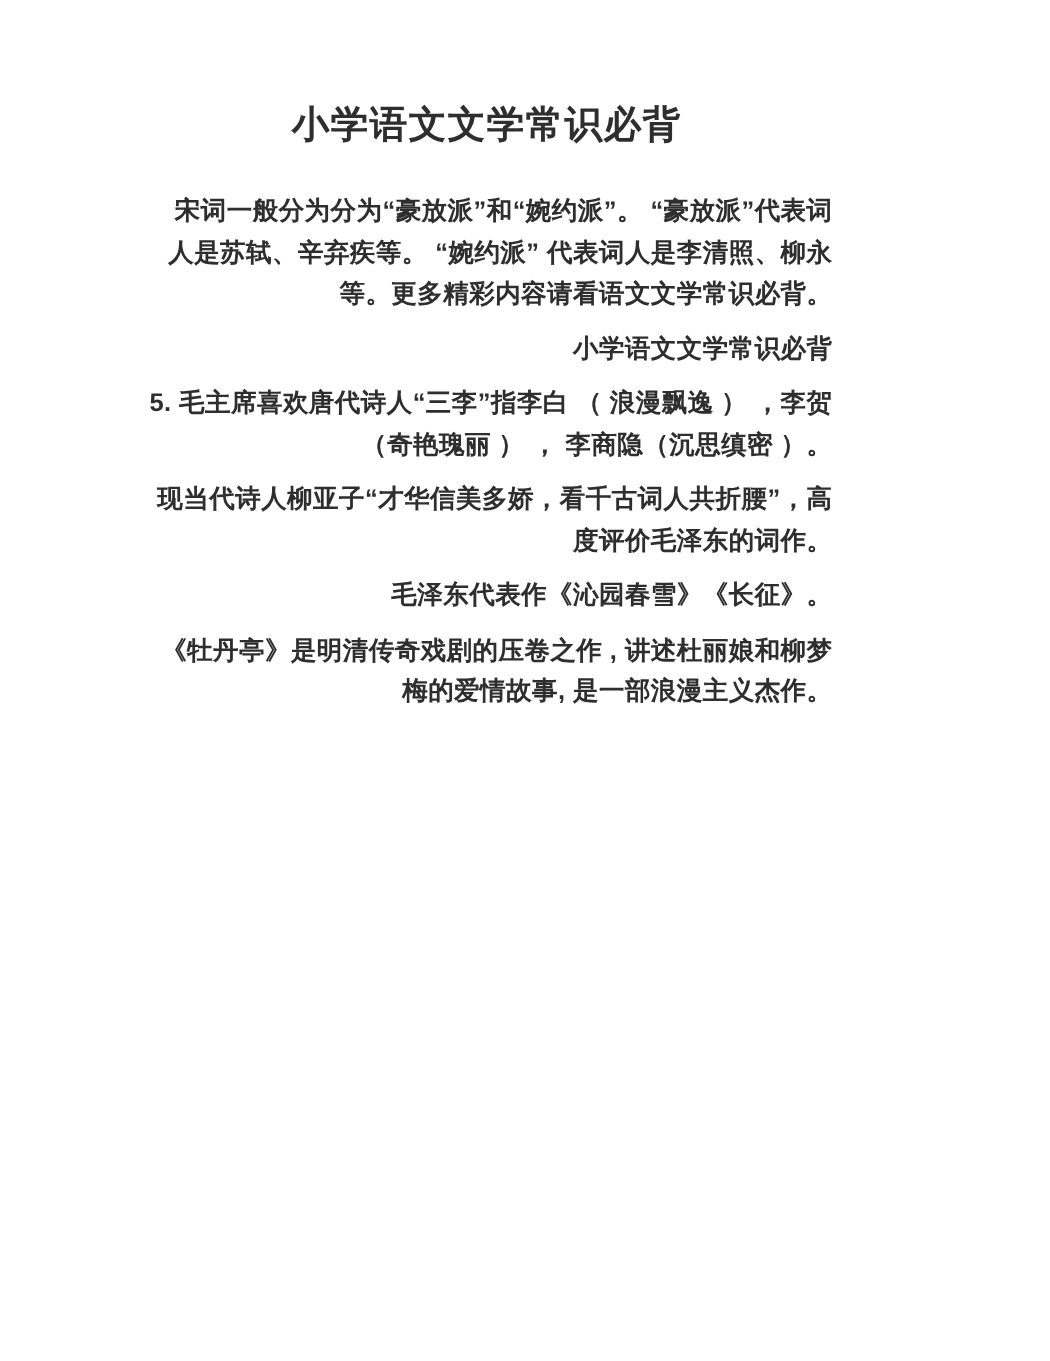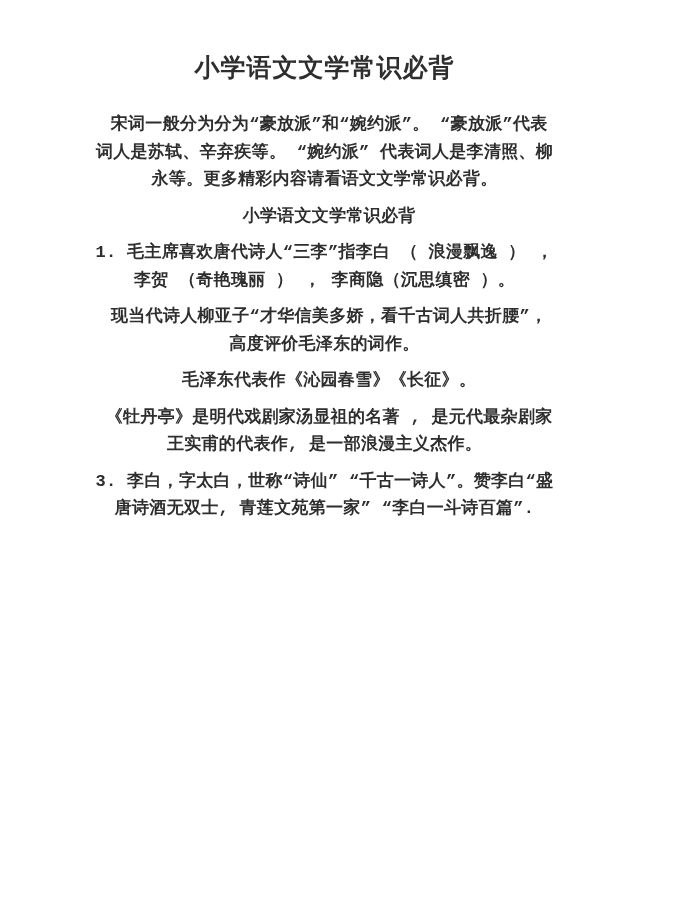--- a/index.html
+++ b/index.html
@@ -6,57 +6,55 @@
     margin: 0;
     padding: 0;
     background: #ffffff;
   }
   .page {
     position: relative;
     width: 652px;
     height: 907px;
     box-sizing: border-box;
     background: var(--page-bg, #ffffff);
-    padding: 50px 97px 0 94px;
+    padding: 66px 97px 0 94px;
     overflow: hidden;
     font-family: "Liberation Sans", "DejaVu Sans", sans-serif;
     color: var(--text-color, #2e2e2e);
     -webkit-font-smoothing: antialiased;
   }
   .doc-title {
     margin: 0 0 27px 0;
     font-size: 25px;
     line-height: 34px;
     font-weight: 700;
     text-align: center;
     letter-spacing: 1px;
     color: var(--text-color, #2e2e2e);
   }
   .doc-body p {
     margin: 0 0 9px 0;
     font-size: 17px;
     line-height: 27.5px;
     font-weight: 700;
     letter-spacing: 0.3px;
-    text-align: center;
+    text-align: right;
     word-break: break-all;
     color: var(--text-color, #2e2e2e);
-    font-family: Liberation Mono, monospace;
   }
   .doc-body p.indent {
     text-indent: 0.55em;
   }
 </style>
 </head>
 <body>
 
 <div class="page" style="--text-color: #2e2e2e; --page-bg: #ffffff;">
   <h1 class="doc-title">小学语文文学常识必背</h1>
   <div class="doc-body">
       <p class="indent">宋词一般分为分为“豪放派”和“婉约派”。 “豪放派”代表词人是苏轼、辛弃疾等。 “婉约派”  代表词人是李清照、柳永等。更多精彩内容请看语文文学常识必背。</p>
       <p class="indent">小学语文文学常识必背</p>
-      <p>1.  毛主席喜欢唐代诗人“三李”指李白 （ 浪漫飘逸 ） ，李贺 （奇艳瑰丽 ） ， 李商隐（沉思缜密 ）。</p>
+      <p>5.  毛主席喜欢唐代诗人“三李”指李白 （ 浪漫飘逸 ） ，李贺 （奇艳瑰丽 ） ， 李商隐（沉思缜密 ）。</p>
       <p class="indent">现当代诗人柳亚子“才华信美多娇，看千古词人共折腰”，高度评价毛泽东的词作。</p>
       <p class="indent">毛泽东代表作《沁园春雪》《长征》。</p>
-      <p class="indent">《牡丹亭》是明代戏剧家汤显祖的名著 , 是元代最杂剧家王实甫的代表作, 是一部浪漫主义杰作。</p>
-      <p>3.  李白，字太白，世称“诗仙” “千古一诗人”。赞李白“盛唐诗酒无双士, 青莲文苑第一家” “李白一斗诗百篇”.</p>
+      <p class="indent">《牡丹亭》是明清传奇戏剧的压卷之作 , 讲述杜丽娘和柳梦梅的爱情故事, 是一部浪漫主义杰作。</p>
     </div>
 </div>
 
 </body></html>

